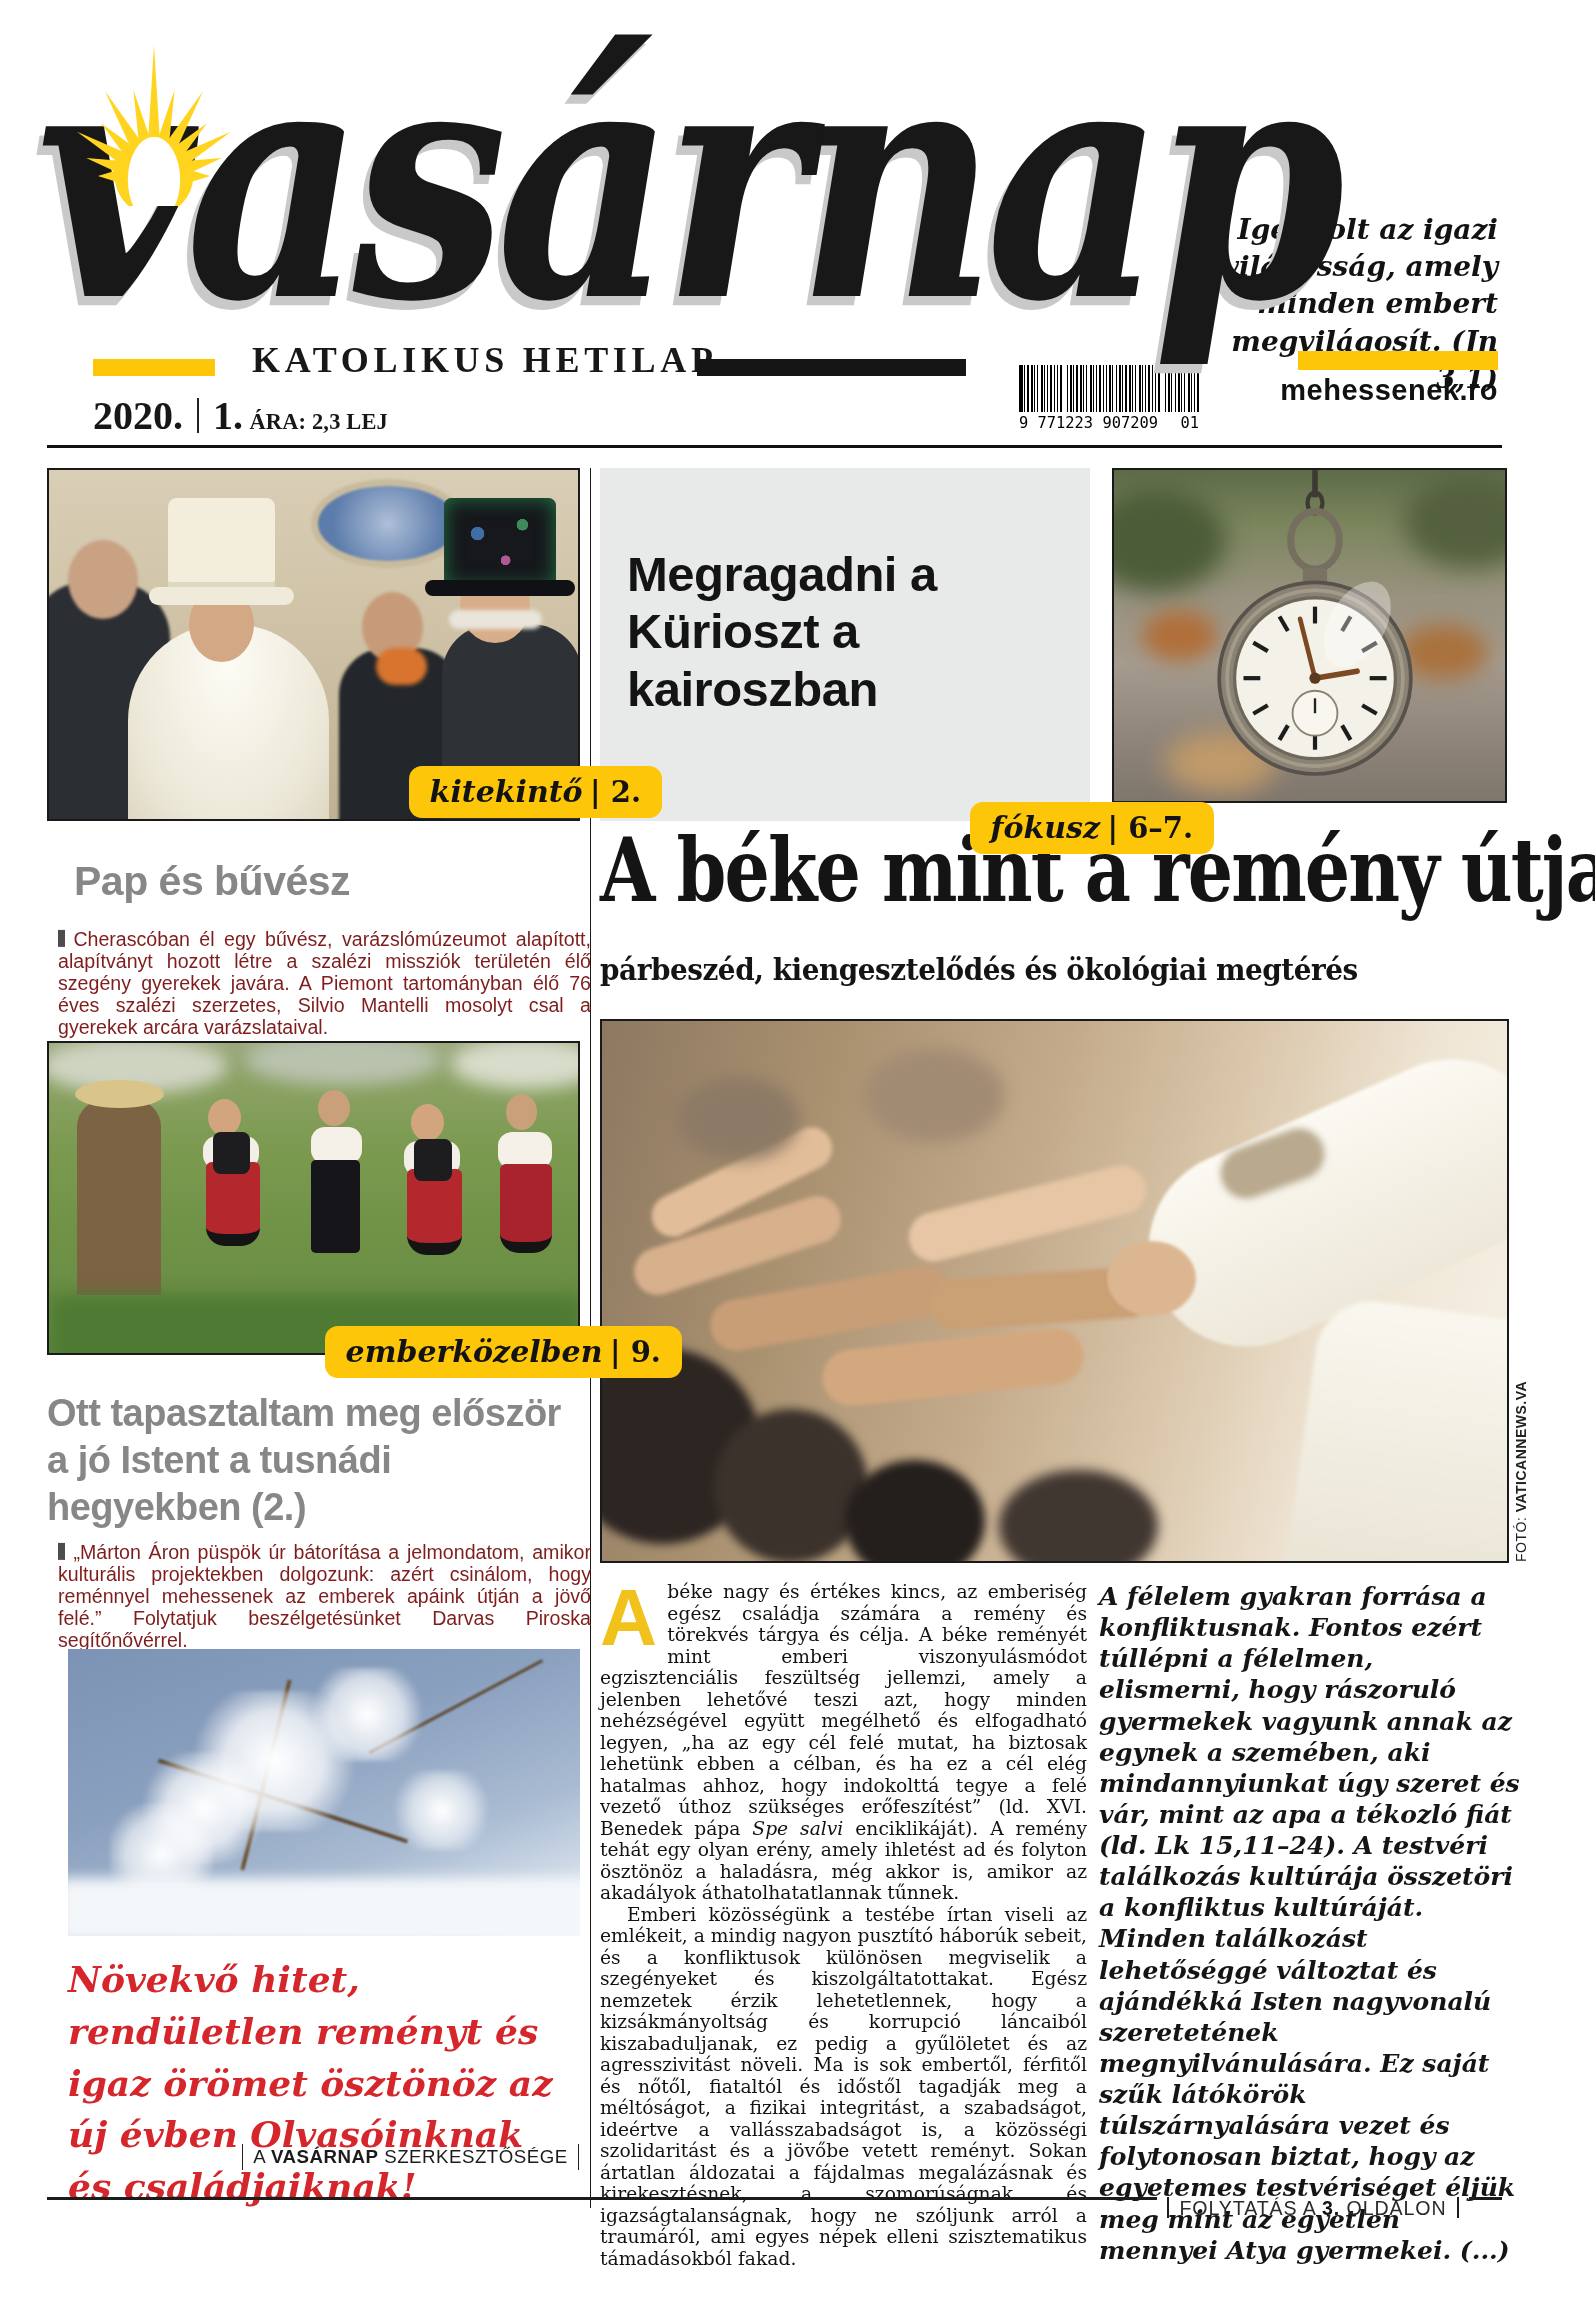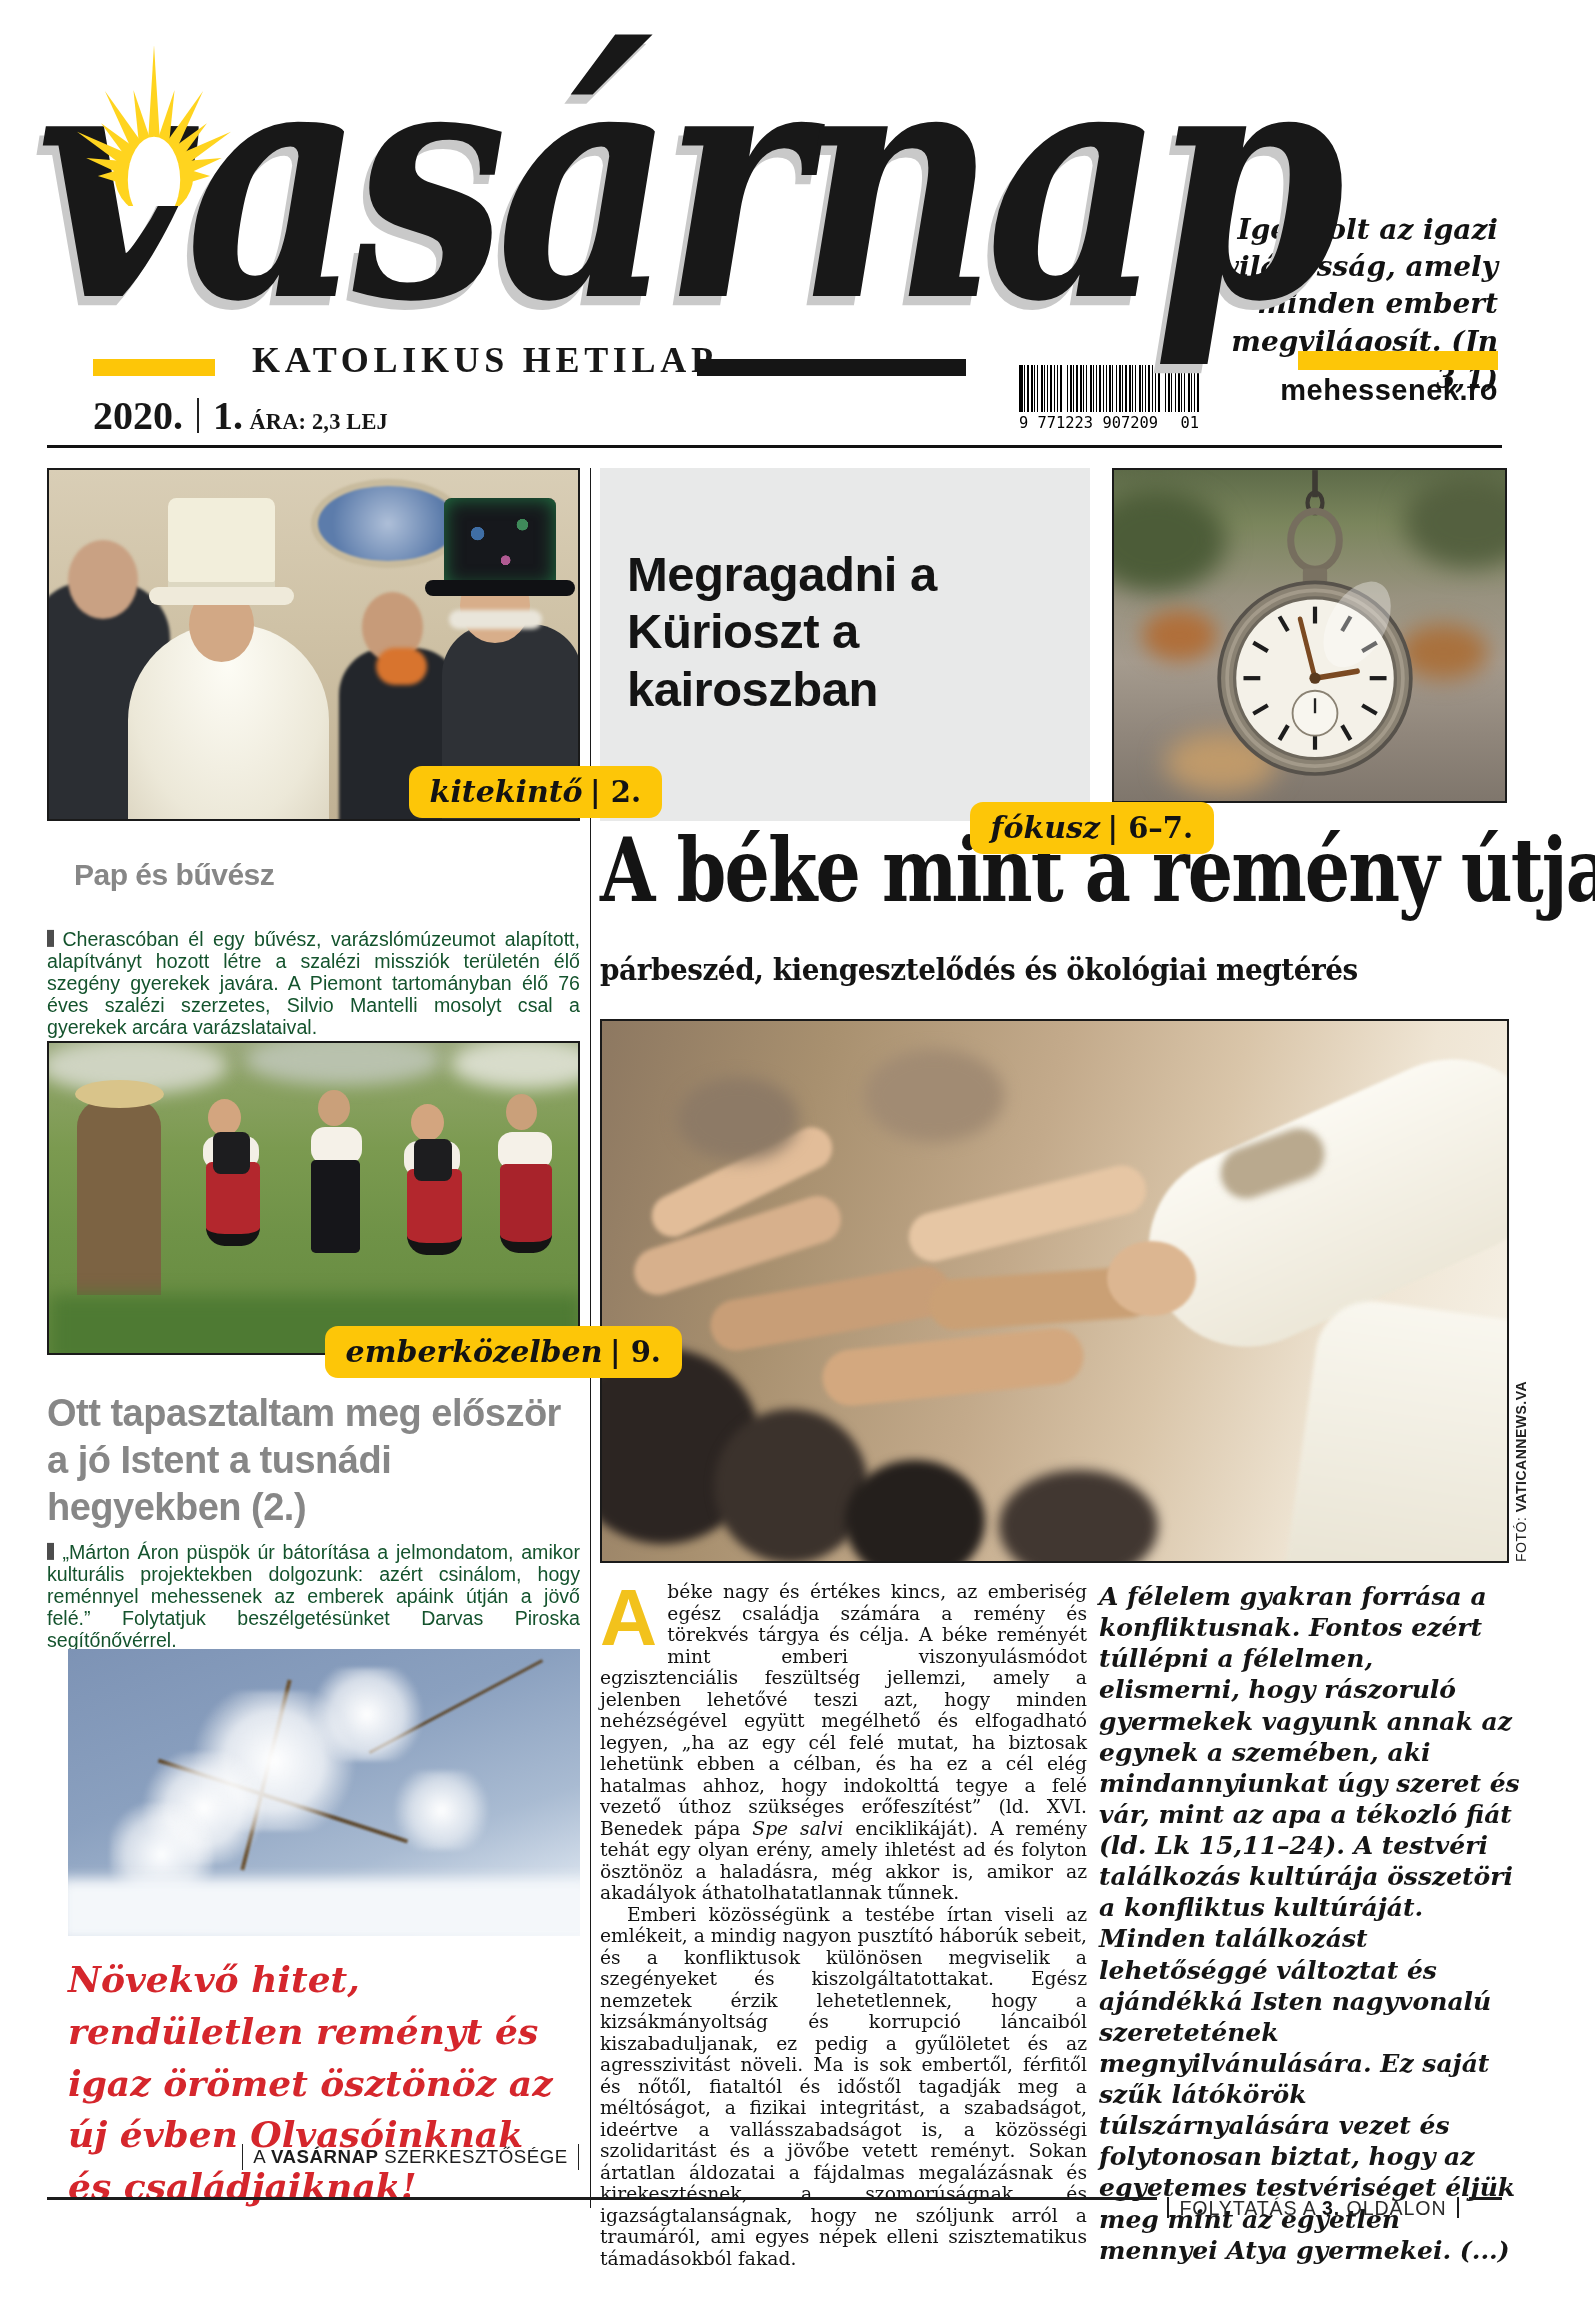--- a/index.html
+++ b/index.html
@@ -63,24 +63,24 @@
   .noborder { border:none; }
 
   
   .vrule { left:590px; top:468px; width:1.4px; height:1740px; background:#1a1a1a; }
 
   .graybox { left:600px; top:468px; width:490px; height:353px; background:#e8e9e9; padding:27px 27px; }
   .graybox .kicker { font-size:29px; font-weight:bold; line-height:1.6; color:#141414; }
   .graybox .gtitle { font-size:49px; font-weight:bold; line-height:1.17; color:#141414; margin-top:51px; width:327px; letter-spacing:-0.5px; }
 
   .teaser-title { font-family:"Liberation Sans", sans-serif; font-weight:bold; color:#878787; }
-  .t1 { left:74px; top:858px; width:505px; font-size:30px; letter-spacing:-0.5px; }
+  .t1 { left:74px; top:858px; width:505px; font-size:41px; letter-spacing:-0.5px; }
   .t3 { left:47px; top:1390px; width:542px; font-size:38px; line-height:1.24; letter-spacing:-0.5px; }
 
-  .sans-body { font-size:19.6px; line-height:22px; text-align:justify; color:#14532d; }
+  .sans-body { font-size:19.6px; line-height:22px; text-align:justify; color:#7f1d1d;margin-left:11px; }
   .lead-mark { display:inline-block; width:7px; height:17px; background:#4d4d4d; margin-right:8.4px; transform:translateY(0.9px); }
 
   
   .headline {
     left:600px; top:825px; width:1112px;
     font-family:"DejaVu Serif", serif; font-weight:bold; font-size:87px; line-height:1.05;
     letter-spacing:-2.3px; color:#141414; transform:scaleX(0.82); transform-origin:0 0; white-space:nowrap;
   }
   .subheadline {
     left:600px; top:952px; width:935px;

